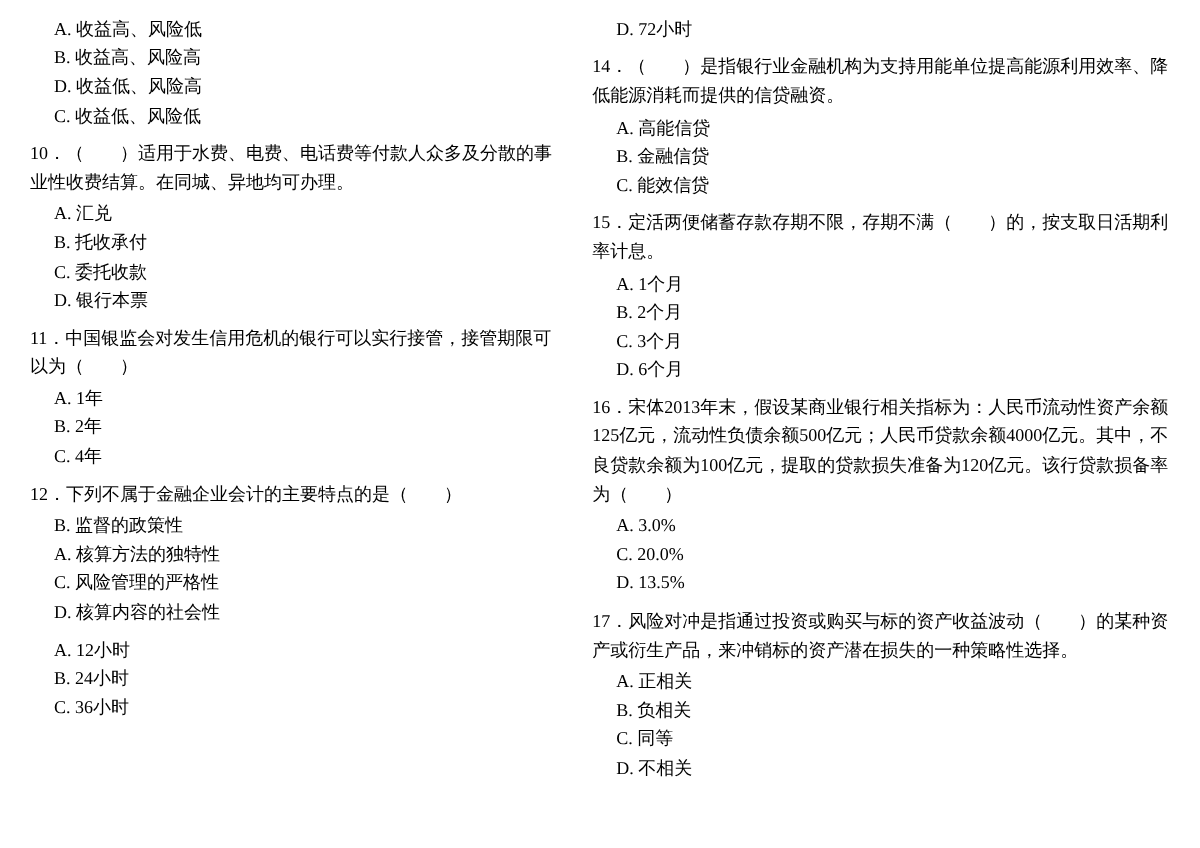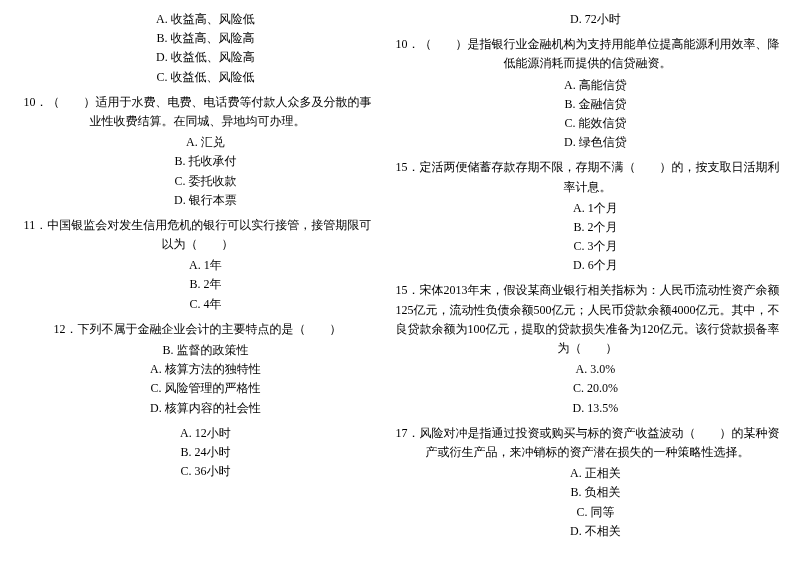--- a/index.html
+++ b/index.html
@@ -1,19 +1,18 @@
 <!DOCTYPE html>
 <html><head>
   <meta charset="utf-8">
   <style>
     * {
       margin: 0;
       padding: 0;
       box-sizing: border-box;
-      text-align: center;
     }
     body {
       background: #fff;
       font-family: SimSun, "宋体", serif;
       font-size: 12px;
       color: #000;
       width: 800px;
       min-height: 565px;
       padding: 10px 20px;
     }
@@ -91,37 +90,36 @@
 
     </div>
 
     <div class="col-right">
 
       <div class="question-block">
         <div class="option">D. 72小时</div>
       </div>
 
       <div class="question-block">
-        <div class="question-text">10．（　　）是指银行业金融机构为支持用能单位提高能源利用效率、降低能源消耗而提供的信贷融资。</div>
+        <div class="question-text">14．（　　）是指银行业金融机构为支持用能单位提高能源利用效率、降低能源消耗而提供的信贷融资。</div>
         <div class="option">A. 高能信贷</div>
         <div class="option">B. 金融信贷</div>
         <div class="option">C. 能效信贷</div>
-        <div class="option">D. 绿色信贷</div>
       </div>
 
       <div class="question-block">
         <div class="question-text">15．定活两便储蓄存款存期不限，存期不满（　　）的，按支取日活期利率计息。</div>
         <div class="option">A. 1个月</div>
         <div class="option">B. 2个月</div>
         <div class="option">C. 3个月</div>
         <div class="option">D. 6个月</div>
       </div>
 
       <div class="question-block">
-        <div class="question-text">15．宋体2013年末，假设某商业银行相关指标为：人民币流动性资产余额125亿元，流动性负债余额500亿元；人民币贷款余额4000亿元。其中，不良贷款余额为100亿元，提取的贷款损失准备为120亿元。该行贷款损备率为（　　）</div>
+        <div class="question-text">16．宋体2013年末，假设某商业银行相关指标为：人民币流动性资产余额125亿元，流动性负债余额500亿元；人民币贷款余额4000亿元。其中，不良贷款余额为100亿元，提取的贷款损失准备为120亿元。该行贷款损备率为（　　）</div>
         <div class="option">A. 3.0%</div>
         <div class="option">C. 20.0%</div>
         <div class="option">D. 13.5%</div>
       </div>
 
       <div class="question-block">
         <div class="question-text">17．风险对冲是指通过投资或购买与标的资产收益波动（　　）的某种资产或衍生产品，来冲销标的资产潜在损失的一种策略性选择。</div>
         <div class="option">A. 正相关</div>
         <div class="option">B. 负相关</div>
         <div class="option">C. 同等</div>

